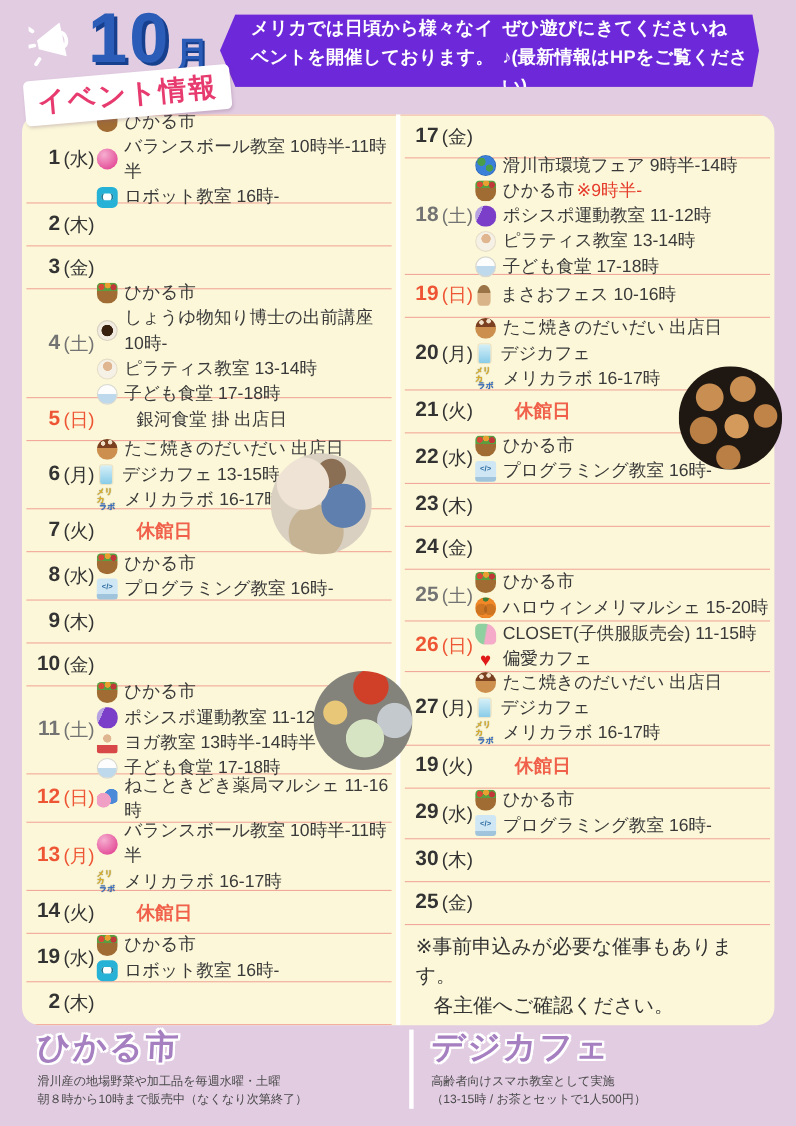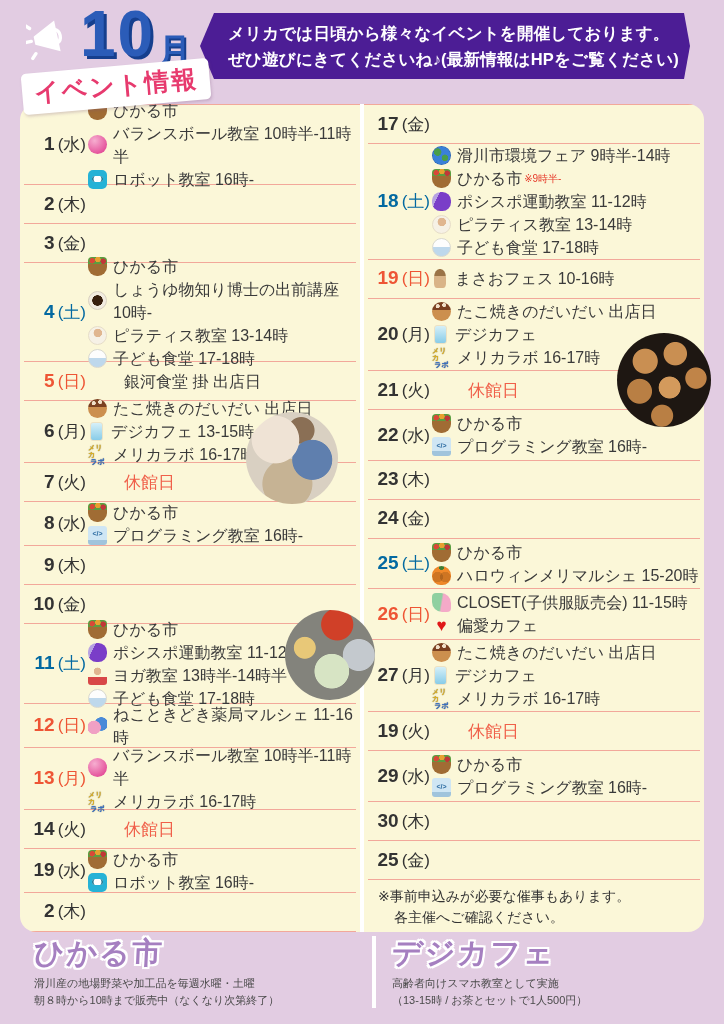--- a/index.html
+++ b/index.html
@@ -14,23 +14,23 @@
   .megaphone{position:absolute;left:26px;top:12px;width:52px;height:52px;}
   .month-title{position:absolute;left:80px;top:2px;display:flex;align-items:flex-start;}
   .month-num{
     font-size:64px;font-weight:900;color:#2b5cb8;line-height:1;
     text-shadow:3px 3px 0 #16folder;text-shadow:3px 3px 0 #163f8e;letter-spacing:2px;
   }
   .month-suffix{font-size:34px;font-weight:900;color:#2b5cb8;margin-top:26px;margin-left:2px;
     text-shadow:2px 2px 0 #163f8e;}
   .banner{
     position:absolute;left:198px;top:13px;width:492px;height:66px;
-    background:#4c1d95;
+    background:#6d28d9;
     clip-path:polygon(16px 0,calc(100% - 6px) 0,100% 50%,calc(100% - 6px) 100%,16px 100%,2px 50%);
-    display:flex;flex-direction:column;justify-content:center;
+    display:flex;flex-direction:row;justify-content:center;
     padding-left:30px;box-sizing:border-box;
   }
   .banner div{color:#ffffff;font-weight:bold;font-size:16.5px;line-height:1.6;letter-spacing:.2px;}
   .event-badge{
     position:absolute;left:22px;top:66px;z-index:6;
     background:#ffffff;border-radius:5px;padding:3px 12px 5px;
     transform:rotate(-5deg);box-shadow:1px 2px 3px rgba(120,80,120,.25);
   }
   .event-badge span{font-size:25px;font-weight:900;color:#e73a6e;letter-spacing:2px;}
 
@@ -43,27 +43,27 @@
   .col{flex:1;display:flex;flex-direction:column;border-top:1.5px solid #f2a89a;
     padding:0 4px;box-sizing:border-box;}
   .col-divider{width:4px;background:#ffffff;flex:none;}
   .day-row{
     display:flex;align-items:center;border-bottom:1.5px solid #f2a89a;
     padding:3px 0;min-height:32px;
   }
   .day-label{flex:none;width:62px;display:flex;align-items:flex-start;padding-left:6px;box-sizing:border-box;}
   .day-num{font-size:19px;font-weight:bold;color:#333;width:26px;text-align:right;}
   .day-wd{font-size:17px;color:#333;margin-left:3px;}
-  .type-sat .day-num,.type-sat .day-wd{color:#0369a1;}
+  .type-sat .day-num,.type-sat .day-wd{color:#737373;}
   .type-sun .day-num,.type-sun .day-wd{color:#ee5535;}
   .events{flex:1;display:flex;flex-direction:column;justify-content:center;min-width:0;}
   .event{display:flex;align-items:center;line-height:23px;min-height:23px;}
   .event-text{font-size:16px;color:#3a3a3a;}
-  .event-suffix{font-size:10px;color:#e63a2a;margin-left:2px;}
-  .event-text.closed{color:#f0604a;font-weight:normal;margin-left:38px;font-size:17px;}
+  .event-suffix{font-size:16px;color:#e63a2a;margin-left:2px;}
+  .event-text.closed{color:#f0604a;font-weight:bold;margin-left:38px;font-size:17px;}
   .event-text.plain{margin-left:38px;}
   .event.wrap .event-text{white-space:normal;}
 
   
   .ic{width:19px;height:19px;border-radius:4px;display:inline-flex;flex-direction:column;
     align-items:center;justify-content:center;margin:0 6px 0 2px;flex:none;box-sizing:border-box;}
   .ic-vegetable-basket{
     background:
       radial-gradient(circle at 22% 20%,#d84838 0 2.5px,transparent 3px),
       radial-gradient(circle at 52% 13%,#e8a030 0 2.5px,transparent 3px),
@@ -138,21 +138,21 @@
       radial-gradient(circle at 30% 30%,#c98f52 0 13%,transparent 14%),
       radial-gradient(circle at 62% 22%,#c98f52 0 12%,transparent 13%),
       radial-gradient(circle at 24% 62%,#b97f44 0 13%,transparent 14%),
       radial-gradient(circle at 56% 58%,#d39a5c 0 14%,transparent 15%),
       radial-gradient(circle at 84% 48%,#c08448 0 11%,transparent 12%),
       radial-gradient(circle at 48% 88%,#b97f44 0 11%,transparent 12%),
       #1e1712;}
 
   
   .note{padding:6px 2px 4px 10px;}
-  .note div{font-size:14px;color:#333;line-height:1.5;}
+  .note div{font-size:18px;color:#333;line-height:1.5;}
   .note div:nth-child(2){padding-left:16px;}
 
   
   .footers{position:absolute;left:20px;top:936px;width:684px;display:flex;z-index:2;}
   .footer-sec{box-sizing:border-box;padding:0 8px 0 14px;}
   .footer-sec.left{width:352px;}
   .footer-sec.right{width:332px;border-left:4px solid #ffffff;padding-left:16px;}
   .bubble-title{
     font-size:30px;font-weight:900;color:#a57fc0;letter-spacing:2px;line-height:1.1;
     text-shadow:-2px -2px 0 #fff,2px -2px 0 #fff,-2px 2px 0 #fff,2px 2px 0 #fff,

